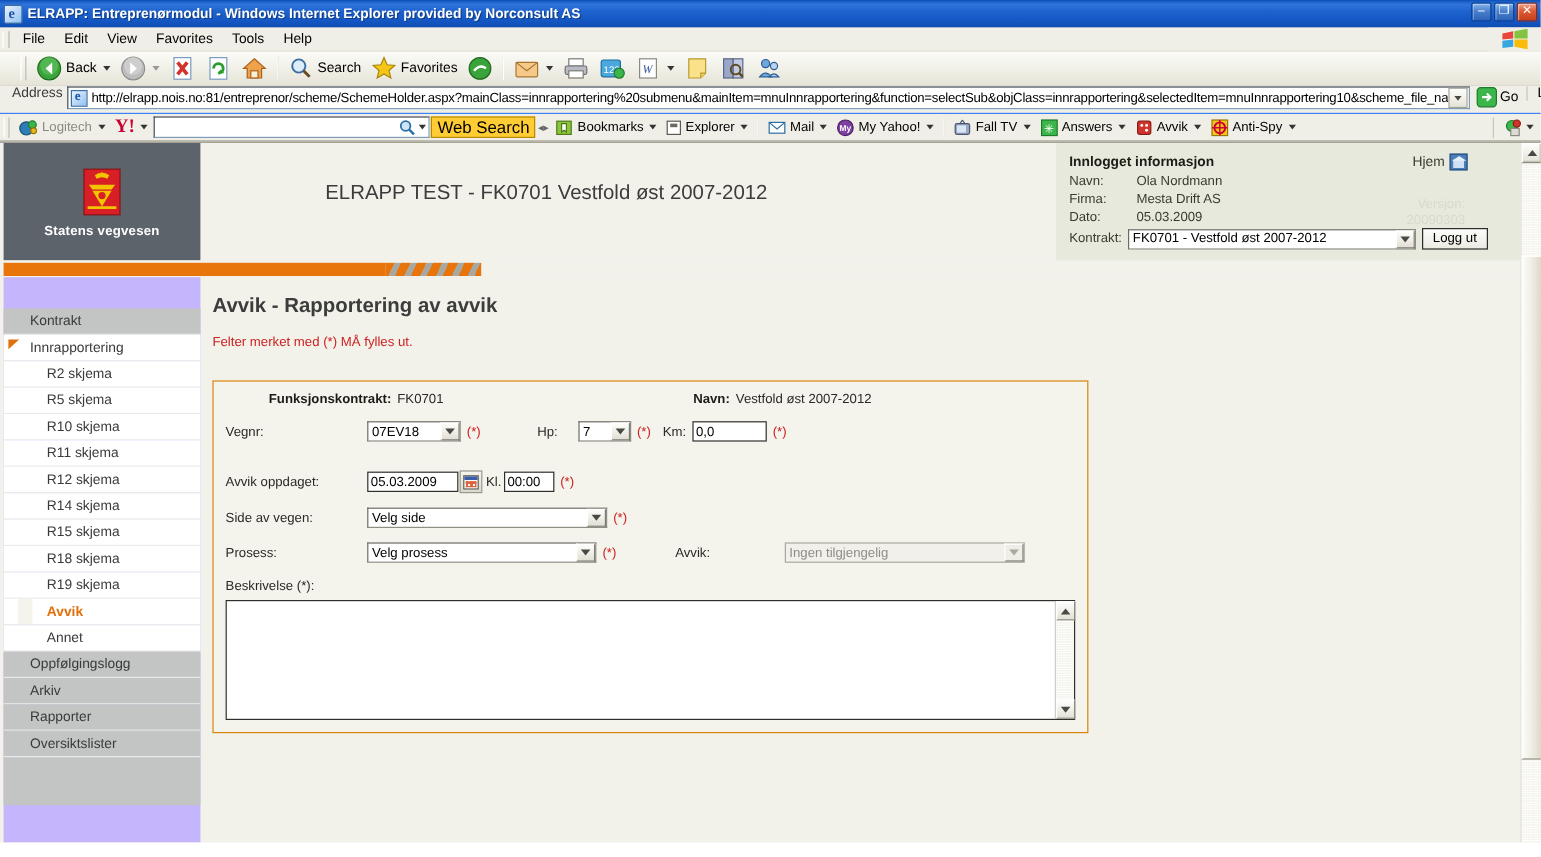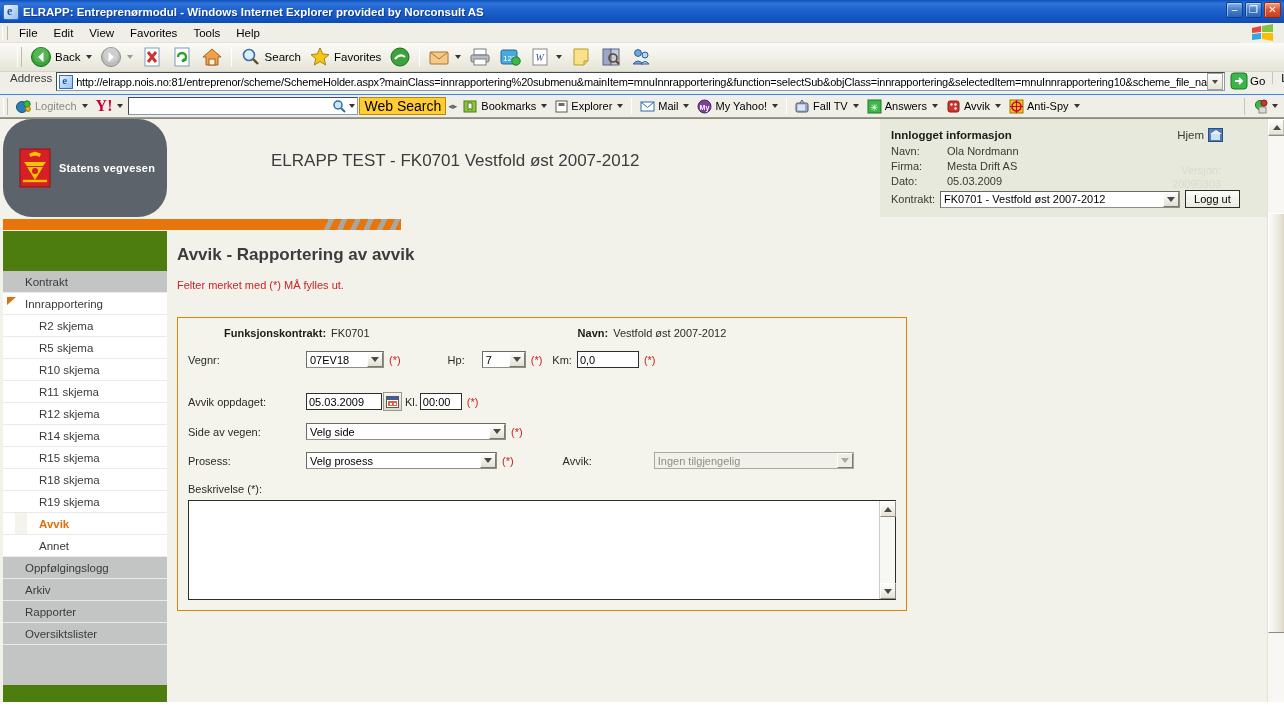--- a/index.html
+++ b/index.html
@@ -155,21 +155,21 @@
     border:1px solid #fff; border-right-color:#8d8b7e;border-bottom-color:#8d8b7e;
   }
   .tri-up{width:0;height:0;border-left:4px solid transparent;border-right:4px solid transparent;border-bottom:5px solid #4a4a44;}
   .tri-down{width:0;height:0;border-left:4px solid transparent;border-right:4px solid transparent;border-top:5px solid #4a4a44;}
 
   
   .site-header{ position:relative; height:98px; background:#f2f1ea; }
   .logo-box{
     position:absolute; left:3px; top:0; width:164px; height:98px;
     background:#5c636b; color:#fff;
-    display:flex; flex-direction:row; align-items:center; justify-content:center; gap:4px;border-radius:29px;
+    display:flex; flex-direction:column; align-items:center; justify-content:center; gap:4px;
   }
   .logo-mark{ width:40px;height:46px; position:relative; }
   .logo-caption{ font-size:11px; font-weight:bold; letter-spacing:.2px; }
   .site-title{
     position:absolute; left:271px; top:32px;
     font-size:17px; color:#3c3c3c; white-space:nowrap;
   }
 
   .info-panel{
     position:absolute; right:0px; top:0; width:387px; height:98px;
@@ -227,22 +227,22 @@
     position:absolute; left:3px; top:2px; height:11px; width:318px; background:#e8740c;
   }
   .orange-bar .stripes{
     position:absolute; left:321px; top:2px; height:11px; width:80px;
     background: repeating-linear-gradient(115deg, #e8740c 0 7px, #a8a8a0 7px 12px);
   }
 
   
   .body-wrap{ display:flex; align-items:stretch; min-height:472px;}
   .sidebar{
-    width:164px; flex:none; margin-left:3px; background:#4d7c0f;
-    padding-top:40px; position:relative;
+    width:164px; flex:none; margin-left:3px; background:#c4b5fd;
+    padding-top:26px; position:relative;
   }
   .nav-item{
     height:22px; display:flex; align-items:center;
     font-size:11.5px; color:#3a3a3a; padding-left:22px;
     border-bottom:1px solid #e9eae9; position:relative; white-space:nowrap;
   }
   .nav-item.level0{ background:#c3c5c4; }
   .nav-item.level1{ background:#fff; padding-left:36px; color:#3a3a3a;}
   .nav-item.active-parent{ background:#fff; }
   .nav-item.selected{ color:#e2700a; font-weight:bold; background:#fff; }

